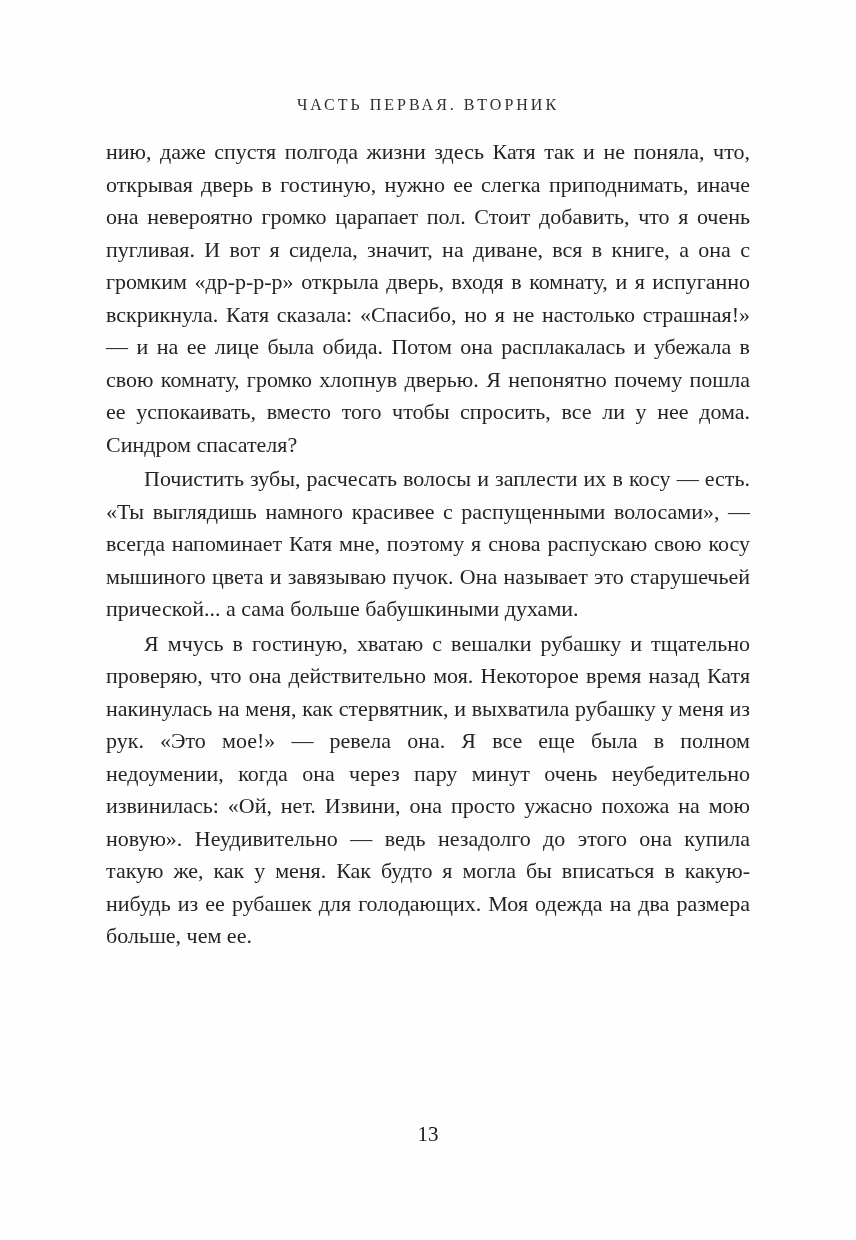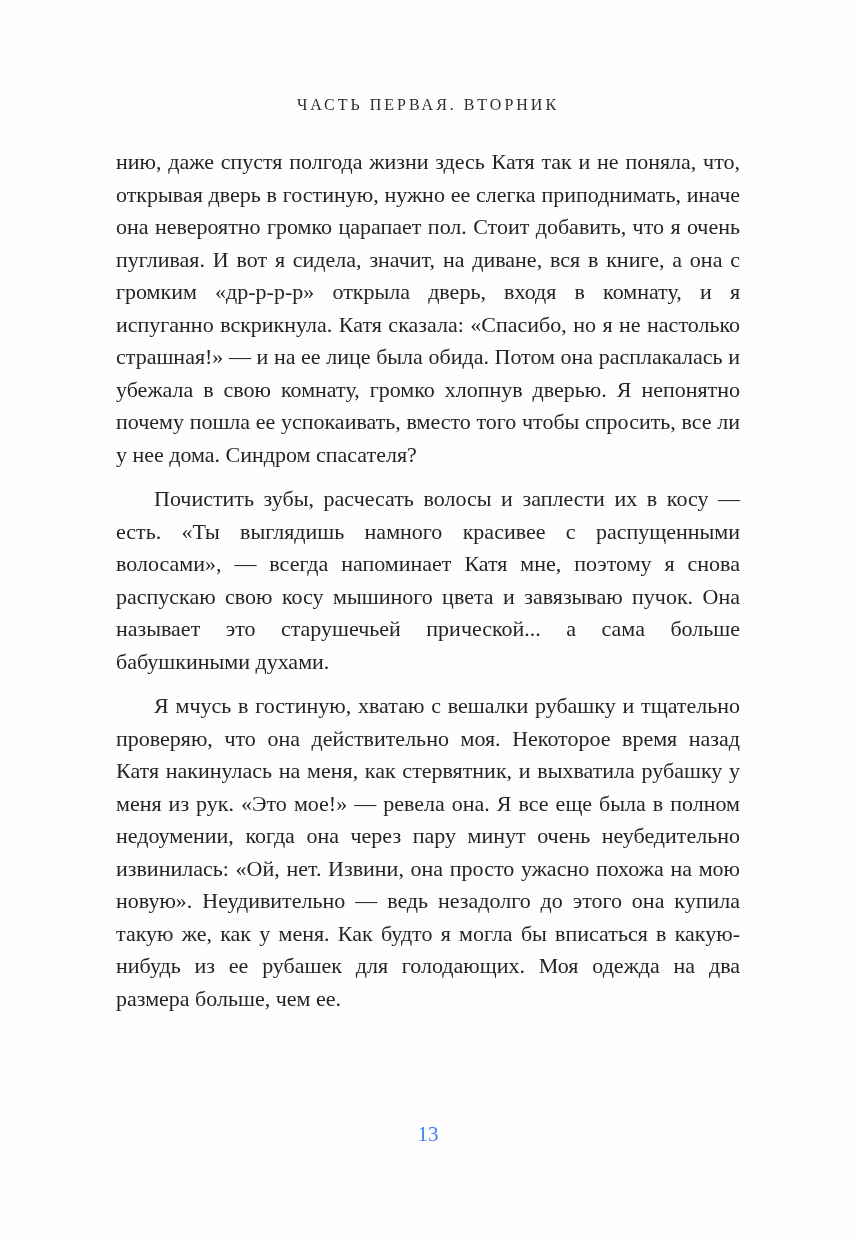--- a/index.html
+++ b/index.html
@@ -33,36 +33,36 @@
     left: 104px;
     width: 648px;
     font-size: 22px;
     line-height: 32.5px;
     text-align: justify;
     hyphens: auto;
     -webkit-hyphens: auto;
     color: #242424;
   }
   .body-text p {
-    margin: 12px;
+    margin: 2px;
     padding: 0;
   }
   .body-text p.indent {
     text-indent: 38px;
   }
   .italic {
   }
   .page-number {
     position: absolute;
     top: 1122px;
     left: 0;
     right: 0;
     text-align: center;
     font-size: 21px;
-    color: #3b82f6;
+    color: #0f172a;
   }
 </style>
 </head>
 <body>
 
 <div class="page">
   <div class="running-header">ЧАСТЬ ПЕРВАЯ. ВТОРНИК</div>
 
   <div class="body-text">
       <p><span>нию, даже спустя полгода жизни здесь Катя так и не поняла, что, открывая дверь в гостиную, нужно ее слегка приподнимать, иначе она невероятно громко царапает пол. Стоит добавить, что я очень пугливая. И вот я сидела, значит, на диване, вся в книге, а она с громким «др-р-р-р» открыла дверь, входя в комнату, и я испуганно вскрикнула. Катя сказала: «Спасибо, но я не настолько страшная!» — и на ее лице была обида. Потом она расплакалась и убежала в свою комнату, громко хлопнув дверью. Я непонятно почему пошла ее успокаивать, вместо того чтобы спросить, все ли у нее дома. Синдром спасателя?</span></p>

